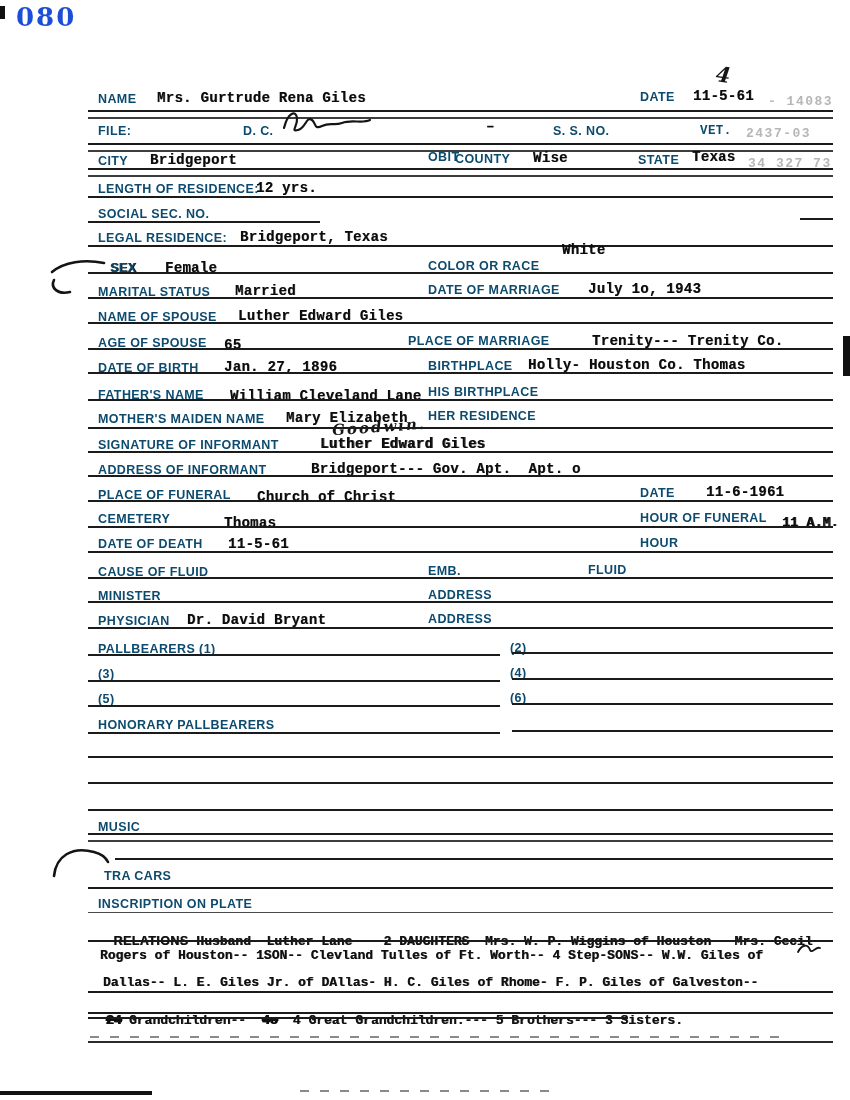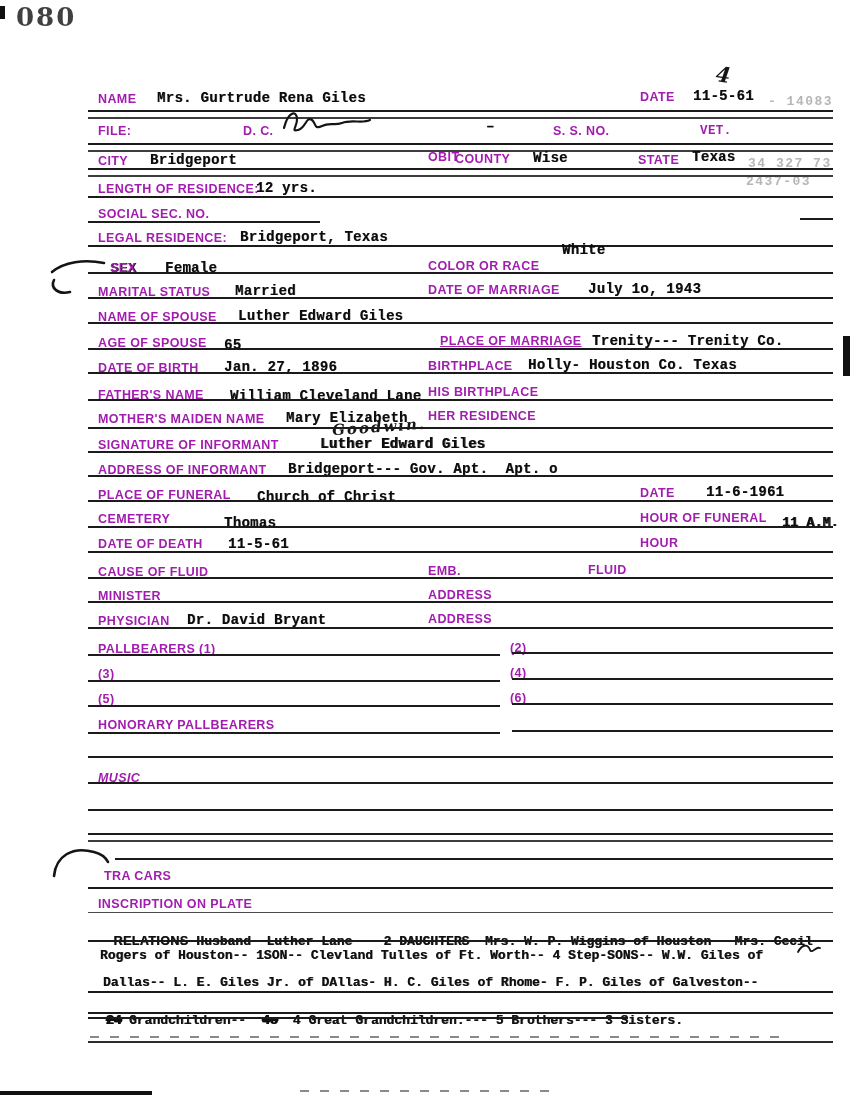--- a/index.html
+++ b/index.html
@@ -1,21 +1,21 @@
 <!DOCTYPE html>
 <html><head>
 <meta charset="utf-8">
 <style>
   html,body{margin:0;padding:0;}
   body{position:relative;width:850px;height:1100px;background:#ffffff;overflow:hidden;
        font-family:"Liberation Sans",sans-serif;}
   .page-num{position:absolute;left:16px;top:2px;font:700 26px "DejaVu Serif",serif;
-            color:#404040;letter-spacing:2px;}
+            color:#1d4ed8;letter-spacing:2px;}
   .lbl{position:absolute;font:700 12.5px "Liberation Sans",sans-serif;letter-spacing:.4px;
-       color:#a21caf;white-space:pre;}
+       color:#0c4a6e;white-space:pre;}
   .typed{position:absolute;font:700 14px "Liberation Mono",monospace;color:#0c0c0c;
          letter-spacing:.3px;white-space:pre;text-shadow:.5px 0 0 rgba(0,0,0,.55);}
   .typed.sm{font-size:13px;}
   .rel{position:absolute;font:700 13px "Liberation Mono",monospace;color:#101010;
        white-space:pre;text-shadow:.6px 0 0 rgba(0,0,0,.5),0 0 .6px rgba(0,0,0,.35);}
   .rel .rl{font:700 12.5px "Liberation Sans",sans-serif;letter-spacing:.4px;}
   .struck{text-decoration:line-through;text-decoration-thickness:1.5px;}
   .rule{position:absolute;height:2px;background:#1b1b1b;}
   .rule.thin{height:1px;background:#4a4a4a;}
   .rule.double{height:5px;background:transparent;border-top:2px solid #1b1b1b;
@@ -45,21 +45,21 @@
 
 <span class="lbl" style="left:98px;top:124px;">FILE:</span>
 <span class="lbl" style="left:243px;top:124px;">D. C.</span>
 <svg style="left:282px;top:108px;" width="90" height="30">
   <path d="M2,20 C6,4 14,2 15,10 C16,18 8,24 16,22 C24,20 24,8 30,12 C34,15 32,22 40,18 C48,14 52,18 60,15 C70,11 80,16 88,12" fill="none" stroke="#141414" stroke-width="2.2" stroke-linecap="round"></path>
 </svg>
 <span class="lbl" style="left:428px;top:122px;margin-top:28px;">OBIT</span>
 <span class="typed" style="left:486px;top:118px;">–</span>
 <span class="lbl" style="left:553px;top:124px;">S. S. NO.</span>
 <span class="lbl" style="left:700px;top:124px;font-family:Liberation Mono, monospace;">VET.</span>
-<span class="faint" style="left:746px;top:126px;margin-top:48px;">2437-03</span>
+<span class="faint" style="left:746px;top:126px;">2437-03</span>
 <div class="rule double" style="left:88px;top:143px;width:745px;"></div>
 
 <span class="lbl" style="left:98px;top:154px;">CITY</span>
 <span class="typed" style="left:150px;top:152px;">Bridgeport</span>
 <span class="lbl" style="left:455px;top:152px;">COUNTY</span>
 <span class="typed" style="left:533px;top:150px;">Wise</span>
 <span class="lbl" style="left:638px;top:153px;">STATE</span>
 <span class="typed" style="left:692px;top:149px;">Texas</span>
 <span class="faint" style="left:748px;top:156px;">34 327 73</span>
 <div class="rule double" style="left:88px;top:168px;width:745px;"></div>
@@ -91,47 +91,47 @@
 <span class="lbl" style="left:428px;top:283px;">DATE OF MARRIAGE</span>
 <span class="typed" style="left:588px;top:281px;">July 1o, 1943</span>
 <div class="rule" style="left:88px;top:297px;width:745px;"></div>
 
 <span class="lbl" style="left:98px;top:310px;">NAME OF SPOUSE</span>
 <span class="typed" style="left:238px;top:308px;">Luther Edward Giles</span>
 <div class="rule" style="left:88px;top:322px;width:745px;"></div>
 
 <span class="lbl" style="left:98px;top:336px;">AGE OF SPOUSE</span>
 <span class="typed" style="left:224px;top:337px;">65</span>
-<span class="lbl" style="left:440px;top:334px;text-decoration:underline;">PLACE OF MARRIAGE</span>
+<span class="lbl" style="left:408px;top:334px;">PLACE OF MARRIAGE</span>
 <span class="typed" style="left:592px;top:333px;">Trenity--- Trenity Co.</span>
 <div class="rule" style="left:88px;top:348px;width:745px;"></div>
 
 <span class="lbl" style="left:98px;top:361px;">DATE OF BIRTH</span>
 <span class="typed" style="left:224px;top:359px;">Jan. 27, 1896</span>
 <span class="lbl" style="left:428px;top:359px;">BIRTHPLACE</span>
-<span class="typed" style="left:528px;top:357px;">Holly- Houston Co. Texas</span>
+<span class="typed" style="left:528px;top:357px;">Holly- Houston Co. Thomas</span>
 <div class="rule" style="left:88px;top:372px;width:745px;"></div>
 
 <span class="lbl" style="left:98px;top:388px;">FATHER'S NAME</span>
 <span class="typed" style="left:230px;top:388px;">William Cleveland Lane</span>
 <span class="lbl" style="left:428px;top:385px;">HIS BIRTHPLACE</span>
 <div class="rule" style="left:88px;top:399px;width:745px;"></div>
 
 <span class="lbl" style="left:98px;top:412px;">MOTHER'S MAIDEN NAME</span>
 <span class="typed" style="left:286px;top:410px;">Mary Elizabeth</span>
 <span class="hand" style="left:332px;top:418px;transform:rotate(-4deg);letter-spacing:2px;">Goodwin.</span>
 <span class="lbl" style="left:428px;top:409px;">HER RESIDENCE</span>
 <div class="rule" style="left:88px;top:427px;width:745px;"></div>
 
 <span class="lbl" style="left:98px;top:438px;">SIGNATURE OF INFORMANT</span>
 <span class="typed" style="left:320px;top:436px;text-shadow:1px 0 0 rgba(0,0,0,.7);">Luther Edward Giles</span>
 <div class="rule" style="left:88px;top:451px;width:745px;"></div>
 
 <span class="lbl" style="left:98px;top:463px;">ADDRESS OF INFORMANT</span>
-<span class="typed" style="left:288px;top:461px;text-align:right;">Bridgeport--- Gov. Apt.  Apt. o</span>
+<span class="typed" style="left:311px;top:461px;text-align:right;">Bridgeport--- Gov. Apt.  Apt. o</span>
 <div class="rule" style="left:88px;top:475px;width:745px;"></div>
 
 <span class="lbl" style="left:98px;top:488px;">PLACE OF FUNERAL</span>
 <span class="typed" style="left:257px;top:489px;">Church of Christ</span>
 <span class="lbl" style="left:640px;top:486px;">DATE</span>
 <span class="typed" style="left:686px;top:484px;margin-left:20px;">11-6-1961</span>
 <div class="rule" style="left:88px;top:500px;width:745px;"></div>
 
 <span class="lbl" style="left:98px;top:512px;">CEMETERY</span>
 <span class="typed" style="left:224px;top:515px;">Thomas</span>
@@ -172,21 +172,21 @@
 <div class="rule" style="left:512px;top:703px;width:321px;"></div>
 
 <span class="lbl" style="left:98px;top:718px;">HONORARY PALLBEARERS</span>
 <div class="rule" style="left:88px;top:732px;width:412px;"></div>
 <div class="rule" style="left:512px;top:730px;width:321px;"></div>
 
 <div class="rule" style="left:88px;top:756px;width:745px;"></div>
 <div class="rule" style="left:88px;top:782px;width:745px;"></div>
 <div class="rule" style="left:88px;top:809px;width:745px;"></div>
 
-<span class="lbl" style="left:98px;top:771px;font-style:italic;">MUSIC</span>
+<span class="lbl" style="left:98px;top:820px;">MUSIC</span>
 <div class="rule double" style="left:88px;top:833px;width:745px;"></div>
 
 <div class="rule" style="left:115px;top:858px;width:718px;"></div>
 <svg style="left:50px;top:842px;" width="70" height="38">
   <path d="M4,34 C6,14 22,4 44,10 C52,12 56,16 58,20" fill="none" stroke="#141414" stroke-width="2.6" stroke-linecap="round"></path>
 </svg>
 <span class="lbl" style="left:104px;top:869px;">TRA CARS</span>
 <div class="rule" style="left:88px;top:887px;width:745px;"></div>
 
 <span class="lbl" style="left:98px;top:897px;">INSCRIPTION ON PLATE</span>

